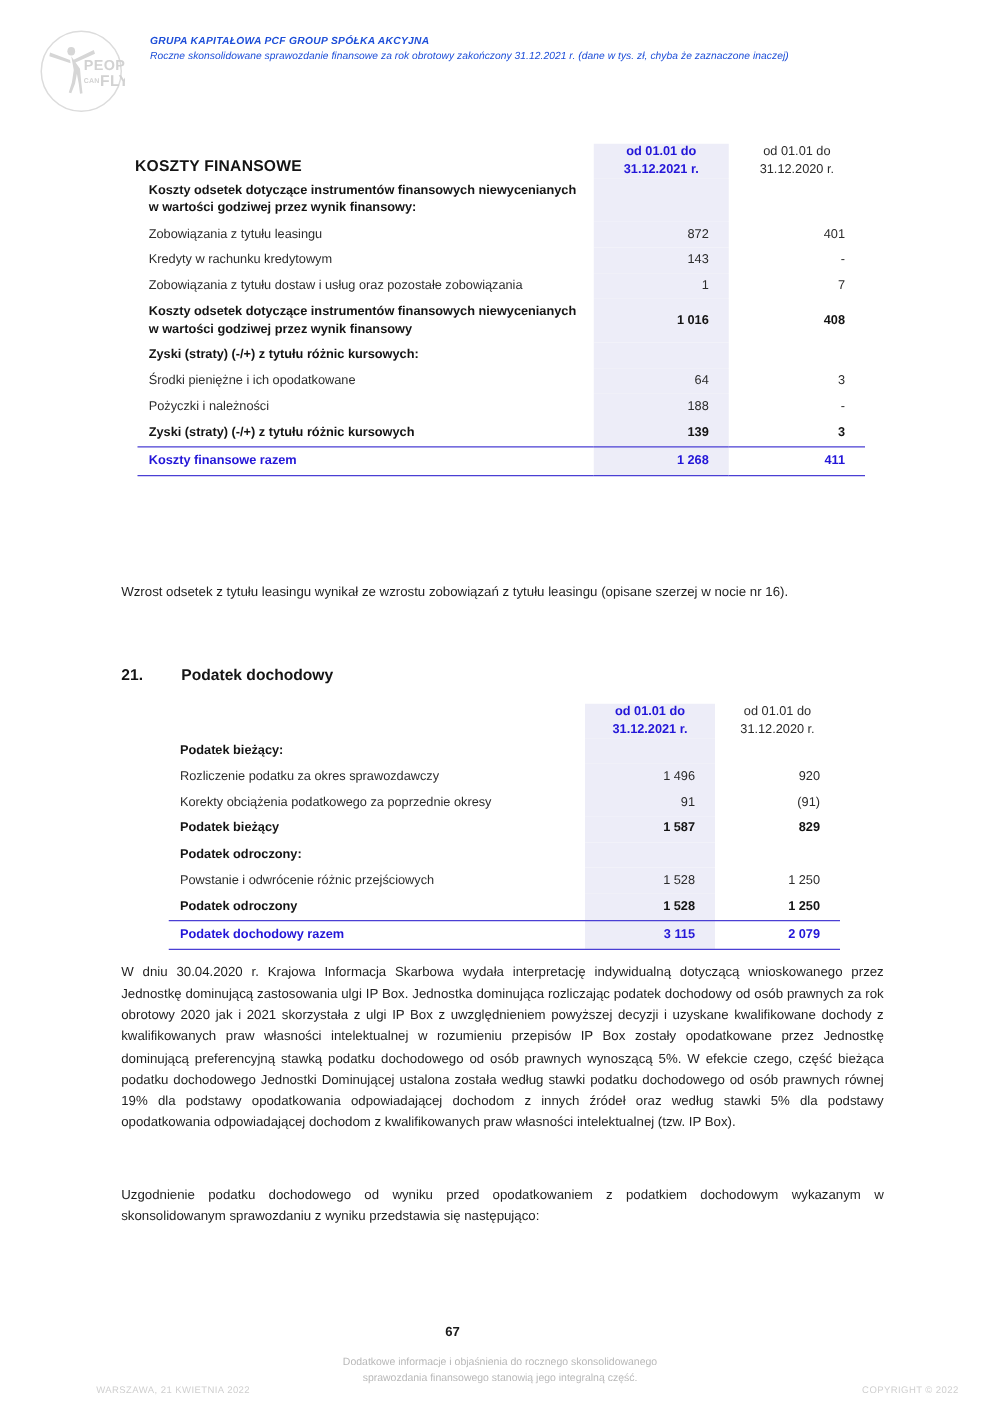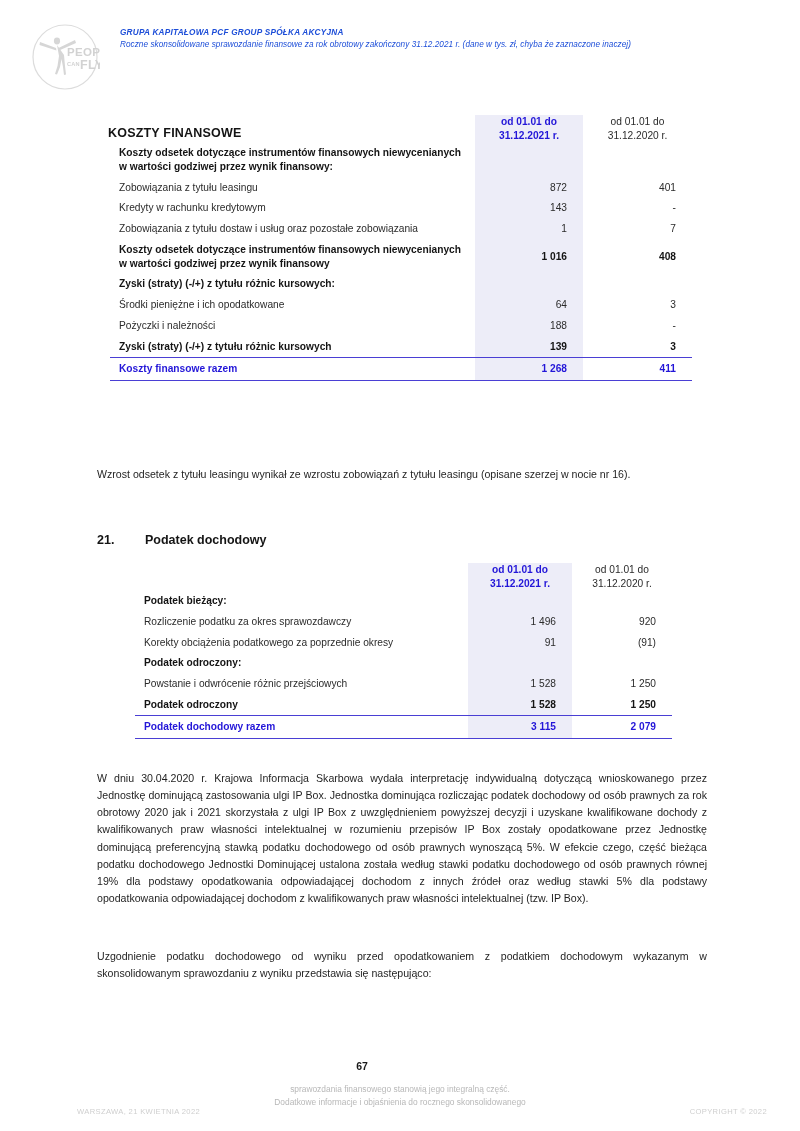--- a/index.html
+++ b/index.html
@@ -308,20 +308,25 @@
       <td class="col-label">Rozliczenie podatku za okres sprawozdawczy</td>
       <td class="col-val shade">1 496</td>
       <td class="col-val">920</td>
     </tr>
     <tr class="data-row">
       <td class="col-label">Korekty obciążenia podatkowego za poprzednie okresy</td>
       <td class="col-val shade">91</td>
       <td class="col-val">(91)</td>
     </tr>
     <tr class="data-row bold">
+      <td class="col-label">Podatek bieżący</td>
+      <td class="col-val shade">1 587</td>
+      <td class="col-val">829</td>
+    </tr>
+    <tr class="data-row bold">
       <td class="col-label">Podatek odroczony:</td>
       <td class="col-val shade"></td>
       <td class="col-val"></td>
     </tr>
     <tr class="data-row">
       <td class="col-label">Powstanie i odwrócenie różnic przejściowych</td>
       <td class="col-val shade">1 528</td>
       <td class="col-val">1 250</td>
     </tr>
     <tr class="data-row bold">
@@ -337,18 +342,18 @@
   </tbody>
 </table>
 
 <div class="para" style="left:97px; top:770px; width:610px;">W dniu 30.04.2020 r. Krajowa Informacja Skarbowa wydała interpretację indywidualną dotyczącą wnioskowanego przez Jednostkę dominującą zastosowania ulgi IP Box. Jednostka dominująca rozliczając podatek dochodowy od osób prawnych za rok obrotowy 2020 jak i 2021 skorzystała z ulgi IP Box z uwzględnieniem powyższej decyzji i uzyskane kwalifikowane dochody z kwalifikowanych praw własności intelektualnej w rozumieniu przepisów IP Box zostały opodatkowane przez Jednostkę dominującą preferencyjną stawką podatku dochodowego od osób prawnych wynoszącą 5%. W efekcie czego, część bieżąca podatku dochodowego Jednostki Dominującej ustalona została według stawki podatku dochodowego od osób prawnych równej 19% dla podstawy opodatkowania odpowiadającej dochodom z innych źródeł oraz według stawki 5% dla podstawy opodatkowania odpowiadającej dochodom z kwalifikowanych praw własności intelektualnej (tzw. IP Box).</div>
 
 <div class="para" style="left:97px; top:948px; width:610px;">Uzgodnienie podatku dochodowego od wyniku przed opodatkowaniem z podatkiem dochodowym wykazanym w skonsolidowanym sprawozdaniu z wyniku przedstawia się następująco:</div>
 
 <div class="page-number">67</div>
 
 <div class="footer-note">
+  <div>Dodatkowe informacje i objaśnienia do rocznego skonsolidowanego</div>
   <div>sprawozdania finansowego stanowią jego integralną część.</div>
-  <div>Dodatkowe informacje i objaśnienia do rocznego skonsolidowanego</div>
 </div>
 
 <div class="footer-left">WARSZAWA, 21 KWIETNIA 2022</div>
 <div class="footer-right">COPYRIGHT © 2022</div>
 
 </body></html>

